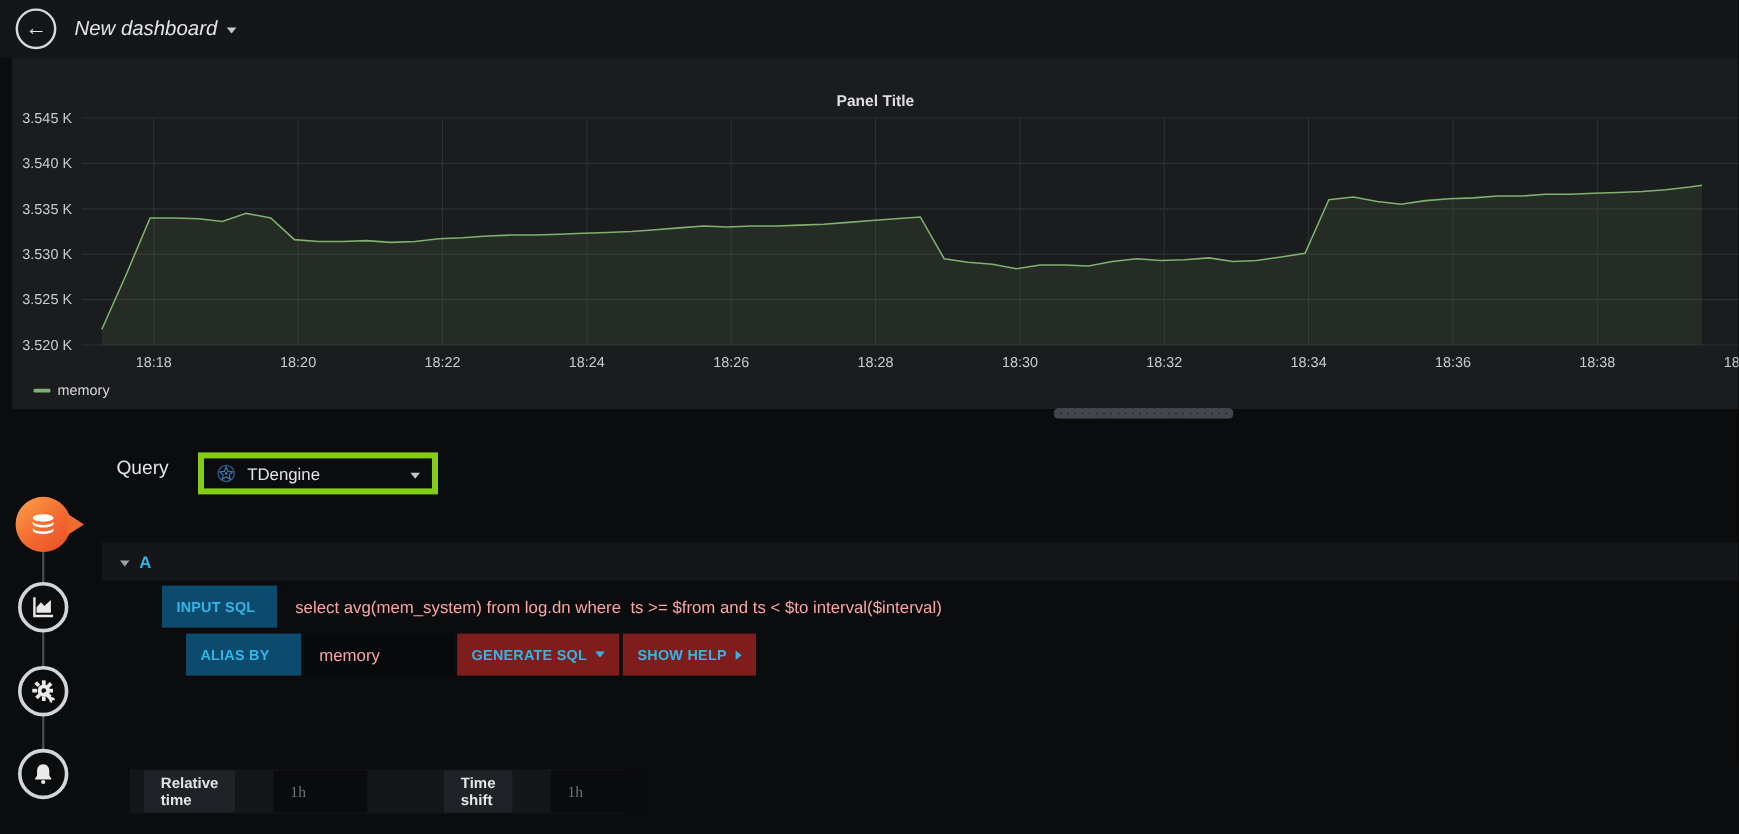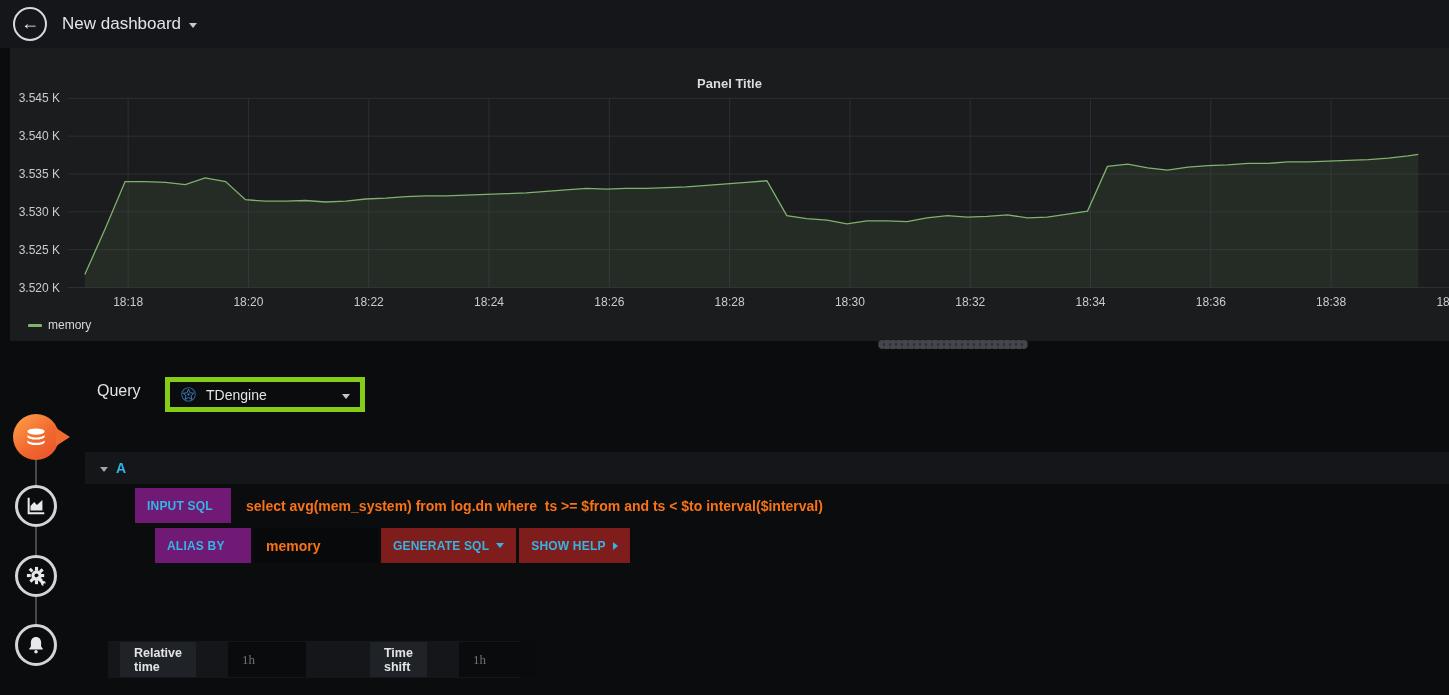--- a/index.html
+++ b/index.html
@@ -8,21 +8,21 @@
     position:relative;width:1449px;height:695px;overflow:hidden;
     background:#0b0c0e;
     font-family:"Liberation Sans",sans-serif;
     color:#d8d9da;
   }
   
   .topbar{position:absolute;left:0;top:0;width:1449px;height:48px;background:#151619;display:flex;align-items:center;}
   .back-btn{width:34px;height:34px;margin-left:13px;border:2px solid #d8d9da;border-radius:50%;
     display:flex;align-items:center;justify-content:center;cursor:pointer;flex:0 0 auto;}
   .back-btn span{font-size:18px;line-height:1;color:#e9eaeb;transform:translateY(-1px);}
-  .dash-title{margin-left:15px;font-size:17px;font-weight:500;color:#e3e4e6;cursor:pointer;display:flex;align-items:center;}
+  .dash-title{margin-left:15px;font-size:17px;font-weight:500;color:#e3e4e6;cursor:pointer;display:flex;align-items:center;font-style:italic;}
   .caret-down{width:0;height:0;border-left:4px solid transparent;border-right:4px solid transparent;border-top:5px solid #c7c8ca;margin-left:8px;margin-top:3px;}
   
   .panel{position:absolute;left:10px;top:48px;width:1439px;height:293px;background:#1b1c1e;}
   .panel-title{position:absolute;left:0;top:28px;width:100%;text-align:center;font-size:13px;font-weight:700;color:#dcdde0;cursor:pointer;}
   .chart-svg{position:absolute;left:0;top:0;width:1439px;height:293px;}
   .legend{position:absolute;left:18px;top:270px;display:flex;align-items:center;cursor:pointer;}
   .legend-swatch{display:inline-block;width:14px;height:3px;border-radius:1px;margin-right:6px;}
   .legend-label{font-size:12px;color:#d8d9da;}
   
   .drag-handle{position:absolute;left:878px;top:340px;width:150px;height:9px;border-radius:5px;background:#43474d;
@@ -37,26 +37,26 @@
   .tab-active::after{content:"";position:absolute;right:-11px;top:50%;transform:translateY(-50%);
     width:0;height:0;border-top:9px solid transparent;border-bottom:9px solid transparent;border-left:14px solid #ef6b30;}
   
   .query-word{position:absolute;left:97px;top:382px;font-size:16px;font-weight:500;color:#e3e4e6;text-align:center;}
   .ds-picker{position:absolute;left:165px;top:377px;width:200px;height:35px;background:#0b0c0e;border:5px solid #84cc16;
     display:flex;align-items:center;padding:0 10px;cursor:pointer;}
   .ds-name{font-size:14px;color:#e3e4e6;margin-left:9px;flex:1;}
   .row-a{position:absolute;left:85px;top:452px;width:1364px;height:32px;background:#141619;display:flex;align-items:center;padding-left:15px;cursor:pointer;}
   .row-a .caret-down{border-top-color:#9fa3a8;margin:2px 8px 0 0;}
   .ref-letter{color:#33b5e5;font-size:14px;font-weight:700;}
-  .chip{background:#701a75;color:#33b5e5;font-size:12px;font-weight:700;letter-spacing:.2px;
+  .chip{background:#0c4a6e;color:#33b5e5;font-size:12px;font-weight:700;letter-spacing:.2px;
     display:flex;align-items:center;padding:0 12px;height:100%;}
   .qrow{position:absolute;left:135px;display:flex;height:35px;}
   .qrow .label-chip{width:96px;flex:0 0 auto;}
-  .sql-input{background:#0b0c0e;border:0;outline:none;color:#f97316;font-size:14px;
-    font-family:"Liberation Sans",sans-serif;padding:0 12px;height:100%;font-weight:bold;}
+  .sql-input{background:#0b0c0e;border:0;outline:none;color:#fca5a5;font-size:14px;
+    font-family:"Liberation Sans",sans-serif;padding:0 12px;height:100%;}
   .btn-chip{background:#7f1d1d;cursor:pointer;margin-left:3px;white-space:nowrap;}
   .caret-down-sm{width:0;height:0;border-left:4px solid transparent;border-right:4px solid transparent;border-top:5px solid #33b5e5;margin-left:7px;}
   .caret-right-sm{width:0;height:0;border-top:4px solid transparent;border-bottom:4px solid transparent;border-left:5px solid #33b5e5;margin-left:7px;}
   .gen-sql{position:absolute;left:135px;top:564px;width:1314px;height:36px;background:#101114;
     display:flex;align-items:center;padding:0 10px;
     font-family:"DejaVu Sans Mono",monospace;font-size:12.5px;color:#cfd0d2;white-space:pre;}
   .time-section{position:absolute;left:108px;top:641px;width:412px;height:37px;background:#15161a;display:flex;align-items:center;padding-left:12px;gap:32px;}
   .time-chip{background:#1f2227;color:#e3e4e6;font-size:12.5px;font-weight:700;display:flex;align-items:center;height:35px;padding:0 14px;}
   .time-input{width:78px;height:35px;background:#0a0b0d;border:0;outline:none;color:#c2410c;font-size:13px;
     font-family:Liberation Serif, serif;padding:0 14px;}

